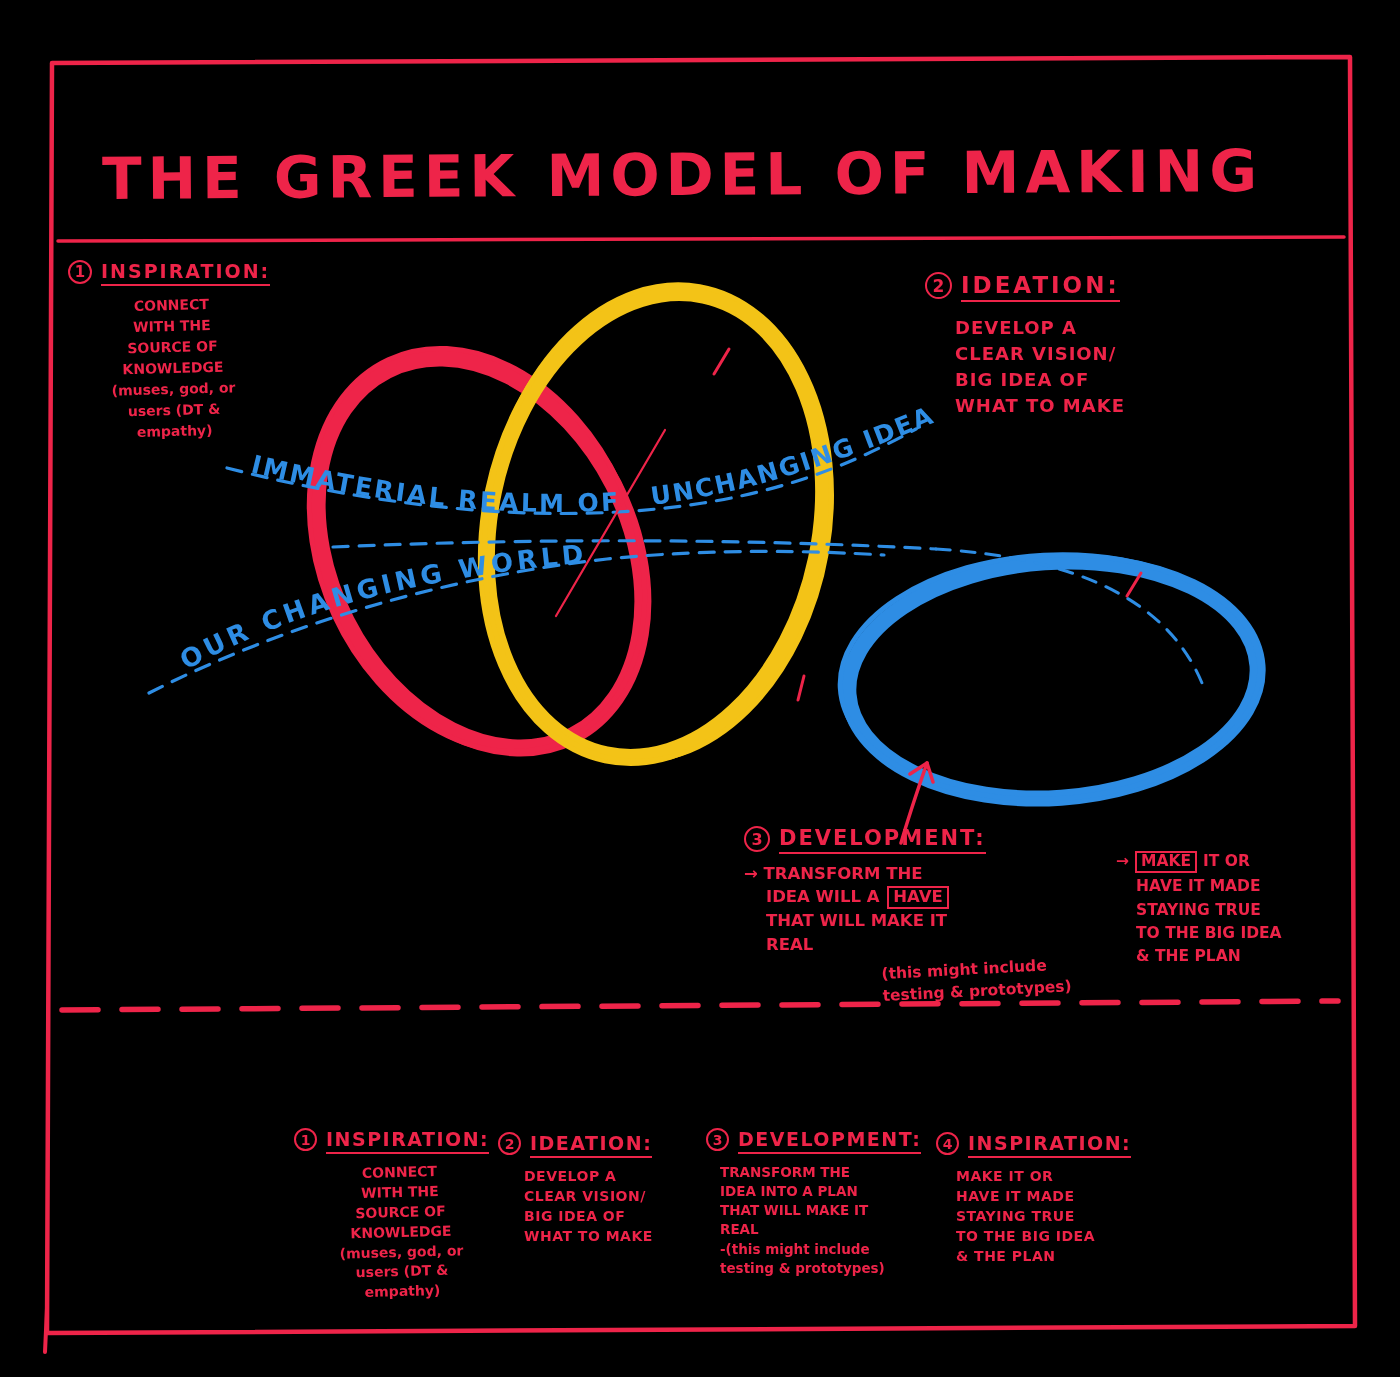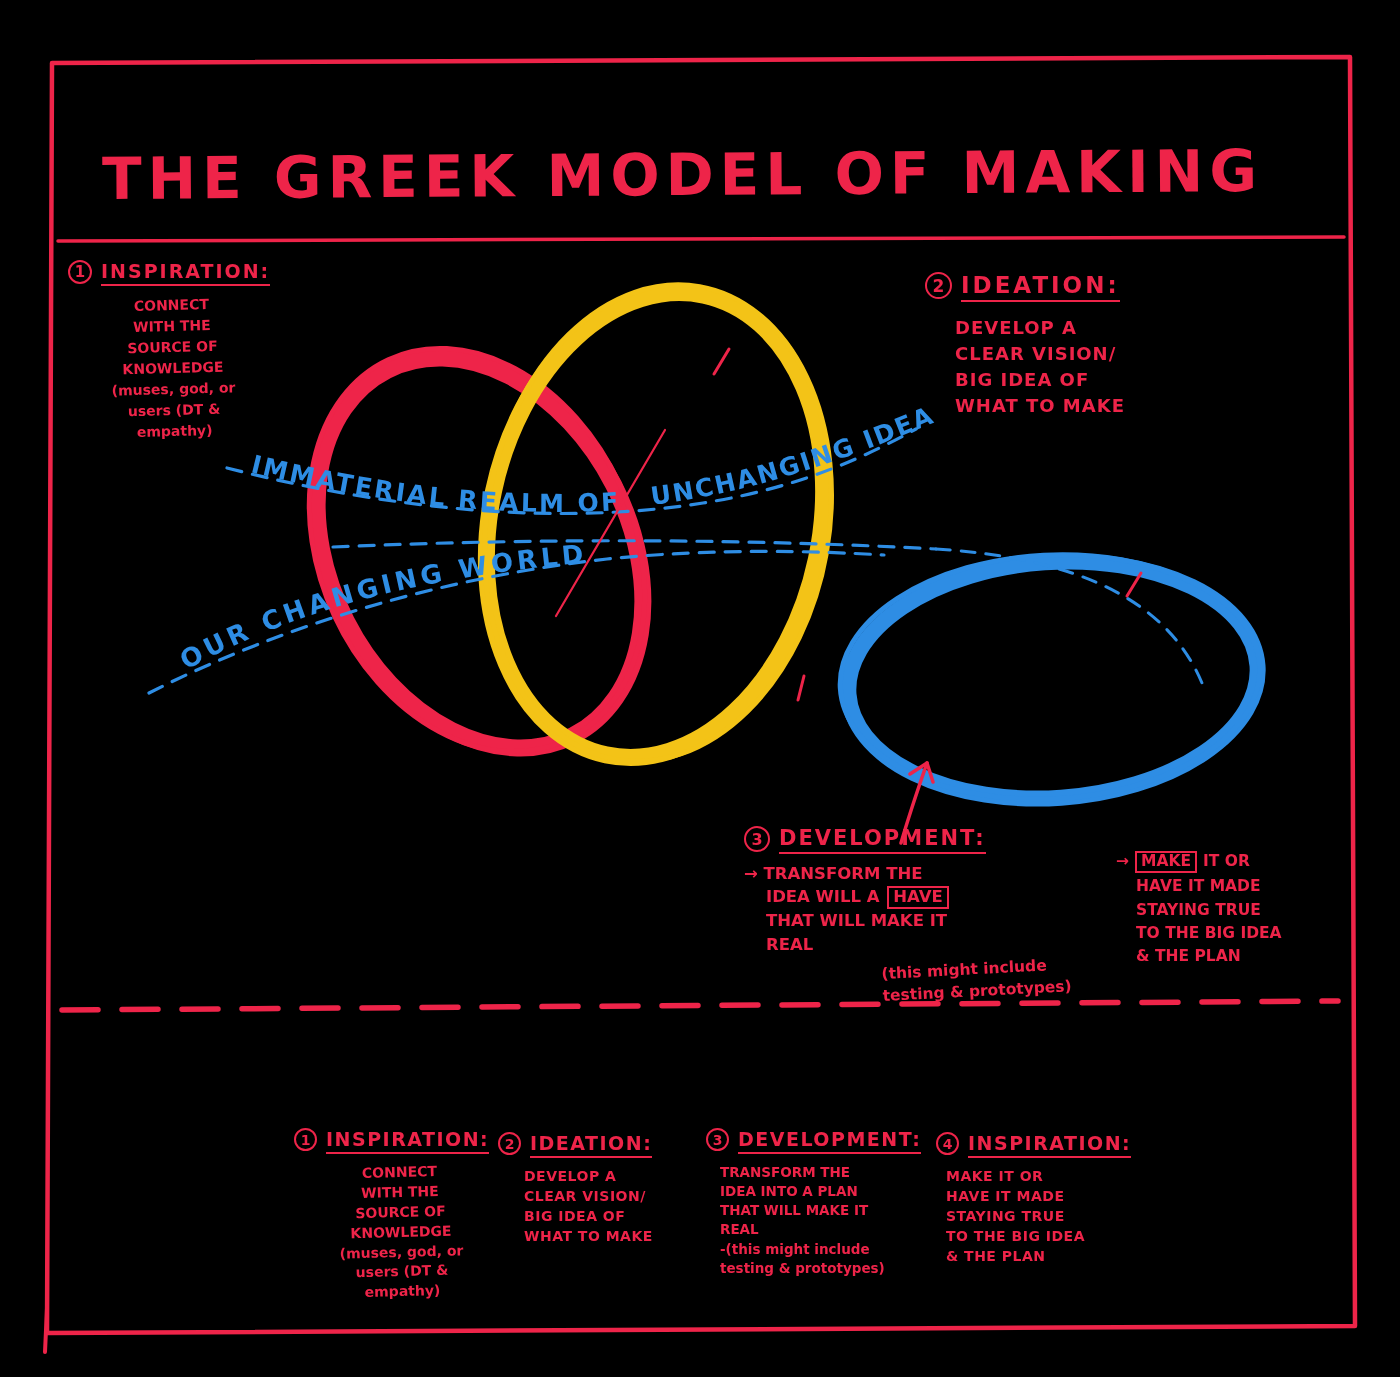--- a/index.html
+++ b/index.html
@@ -73,21 +73,21 @@
   .legend-col .num{width:23px;height:23px;font-size:14px;}
   .legend-col .u{font-size:19px;letter-spacing:1.5px;}
   .legend-col .pre{margin-top:9px;font-size:14px;line-height:1.42;}
   #legend-1{left:294px;top:1128px;width:190px;}
   #legend-1 .pre{margin-left:32px;width:150px;text-align:center;}
   #legend-2{left:498px;top:1132px;width:185px;}
   #legend-2 .pre{margin-left:26px;letter-spacing:0.5px;}
   #legend-3{left:706px;top:1128px;width:230px;}
   #legend-3 .pre{margin-left:14px;font-size:13.5px;}
   #legend-4{left:936px;top:1132px;width:205px;}
-  #legend-4 .pre{margin-left:10px;letter-spacing:0.5px;}
+  #legend-4 .pre{margin-left:20px;letter-spacing:0.5px;}
 
   .realm-text{
     font-family:"DejaVu Sans","Liberation Sans",sans-serif;
     font-weight:bold;fill:var(--blue);
   }
 </style>
 </head>
 <body>
 
 <div id="canvas">

